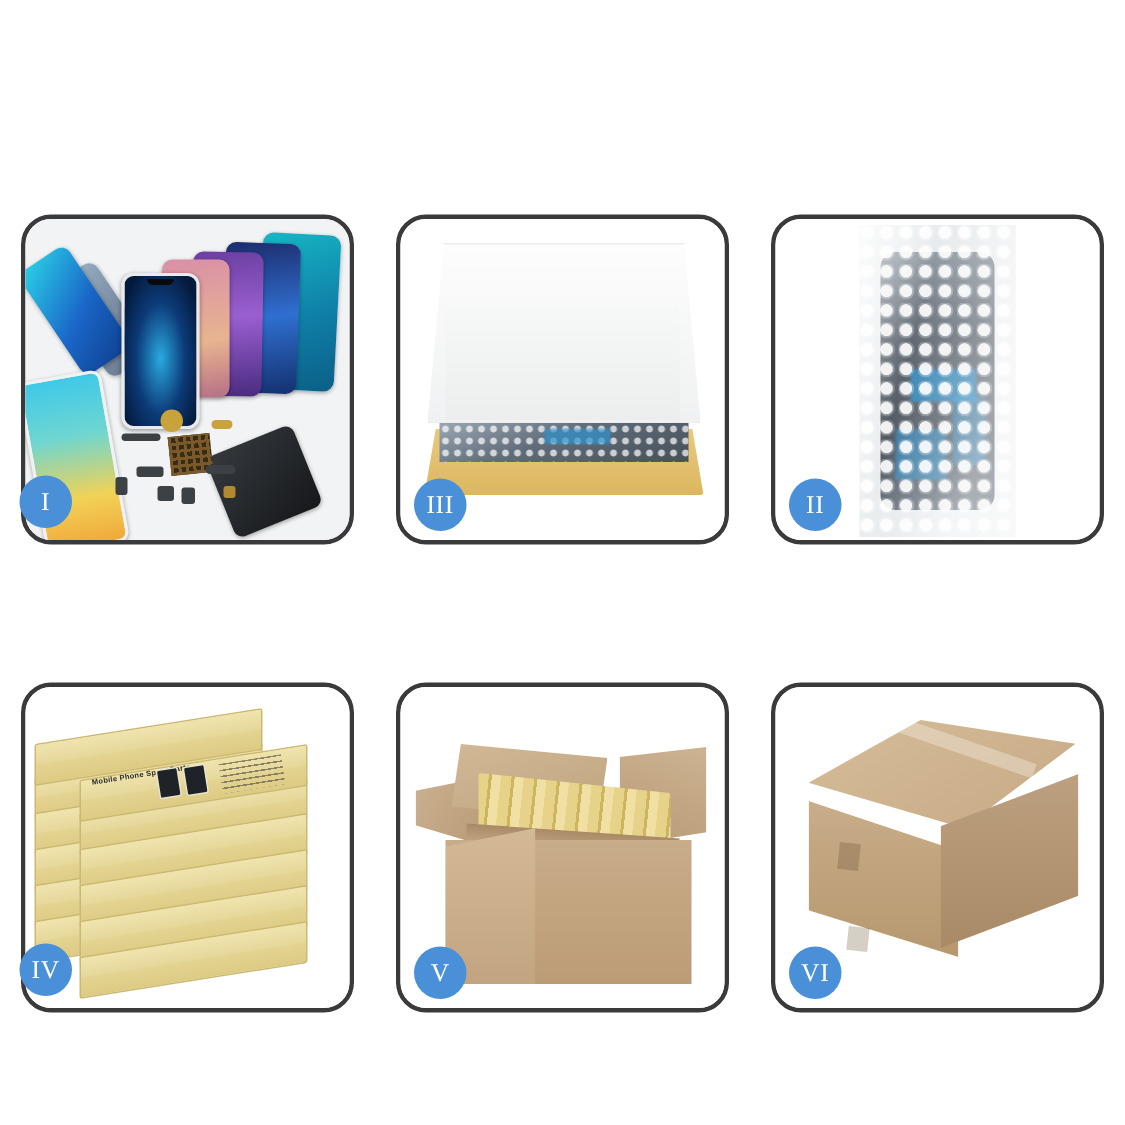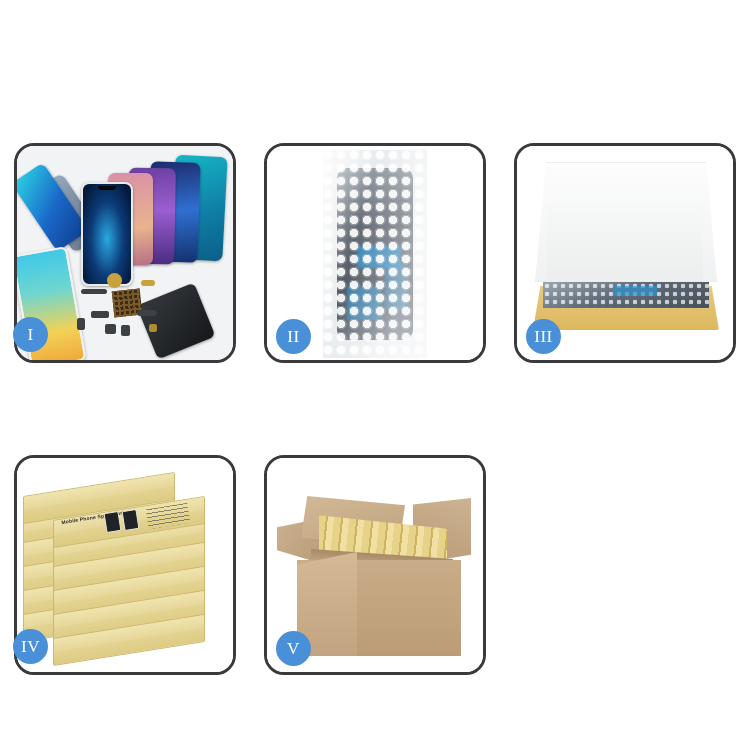--- a/index.html
+++ b/index.html
@@ -323,45 +323,45 @@
           <span class="chip" style="left:88px; bottom:26px; width:11px;height:10px;"></span>
           <span class="chip" style="left:104px; bottom:24px; width:9px;height:11px;"></span>
           <span class="chip" style="left:120px; bottom:44px; width:20px;height:6px;border-radius:3px;"></span>
           <span class="chip" style="left:132px; bottom:28px; width:8px;height:8px;background:#b08a2e;"></span>
         </div>
       </div>
       <div class="badge">I</div>
     </div>
 
     <div class="panel">
+      <div class="panel-inner p3">
+        <div class="b3-lid"></div>
+        <div class="b3-lid2"></div>
+        <div class="b3-base"></div>
+        <div class="b3-inner"></div>
+        <div class="b3-inner-sheen"></div>
+        <div class="b3-blue"></div>
+      </div>
+      <div class="badge inset">III</div>
+    </div>
+
+    <div class="panel">
       <div class="panel-inner p2">
         <div class="wrap-bg"></div>
         <div class="wrap-phone"></div>
         <div class="wrap-accent1"></div>
         <div class="wrap-accent2"></div>
         <div class="wrap-accent3"></div>
         <div class="bubbles"></div>
         <div class="bubbles-sheen"></div>
       </div>
       <div class="badge inset">II</div>
     </div>
 
     <div class="panel">
-      <div class="panel-inner p3">
-        <div class="b3-lid"></div>
-        <div class="b3-lid2"></div>
-        <div class="b3-base"></div>
-        <div class="b3-inner"></div>
-        <div class="b3-inner-sheen"></div>
-        <div class="b3-blue"></div>
-      </div>
-      <div class="badge inset">III</div>
-    </div>
-
-    <div class="panel">
       <div class="panel-inner p4">
         <div class="stack">
 
           <div class="kbox" style="left:0px;  top:34px;">
               <span class="face"></span>
             </div>
           <div class="kbox" style="left:0px;  top:58px;">
               <span class="face"></span>
             </div>
           <div class="kbox" style="left:0px;  top:82px;">
@@ -416,15 +416,26 @@
         <div class="c5-flapB"></div>
         <div class="c5-flapR"></div>
         <div class="c5-contents"></div>
         <div class="c5-rim"></div>
         <div class="c5-body"></div>
         <div class="c5-left"></div>
       </div>
       <div class="badge inset">V</div>
     </div>
 
+    <div class="panel">
+      <div class="panel-inner p6">
+        <div class="c6-top"></div>
+        <div class="c6-seam"></div>
+        <div class="c6-front"></div>
+        <div class="c6-side"></div>
+        <div class="c6-tab1"></div>
+        <div class="c6-tab2"></div>
+      </div>
+      <div class="badge inset">VI</div>
+    </div>
 
   </div>
 </div>
 
 </body></html>

